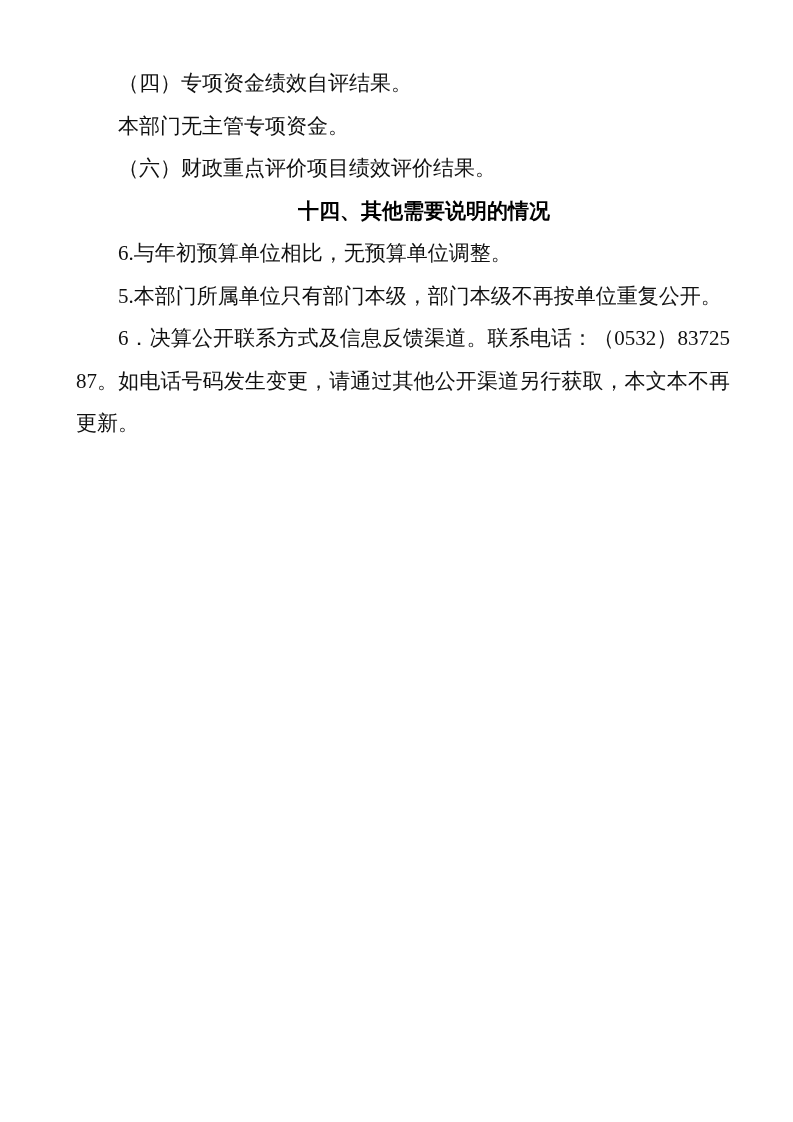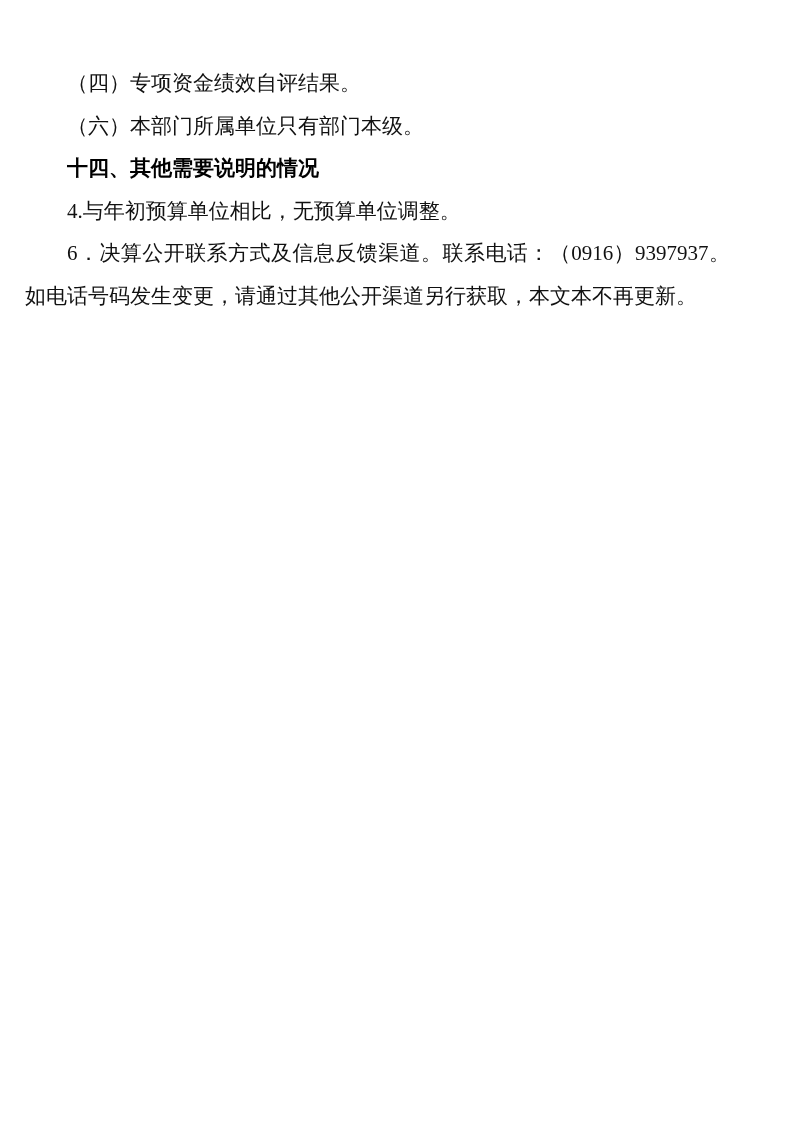--- a/index.html
+++ b/index.html
@@ -6,21 +6,21 @@
     margin: 0;
     padding: 0;
     background: #ffffff;
   }
   .page {
     position: relative;
     width: 793px;
     height: 1122px;
     background: #ffffff;
     box-sizing: border-box;
-    padding: 62px 63px 0 25px;
+    padding: 62px 63px 0 76px;
     overflow: hidden;
     color: #111111;
     font-family: "Liberation Serif", "DejaVu Serif", serif;
     font-size: 21px;
     line-height: 42.5px;
   }
   .doc-block {
     margin: 0;
     padding: 0;
     text-indent: 2em;
@@ -31,25 +31,27 @@
   }
   .doc-heading {
     margin: 0;
     padding: 0;
     text-indent: 2em;
     font-family: "Liberation Sans", "DejaVu Sans", sans-serif;
     font-weight: bold;
     color: #000000;
     font-size: 21px;
     line-height: 42.5px;
-    text-align: left;
+    text-align: center;
   }
 </style>
 </head>
 <body>
 
 <div class="page">
   <p class="doc-block">（四）专项资金绩效自评结果。</p>
-  <p class="doc-block">（六）本部门所属单位只有部门本级。</p>
+  <p class="doc-block">本部门无主管专项资金。</p>
+  <p class="doc-block">（六）财政重点评价项目绩效评价结果。</p>
   <h2 class="doc-heading">十四、其他需要说明的情况</h2>
-  <p class="doc-block">4.与年初预算单位相比，无预算单位调整。</p>
-  <p class="doc-block">6．决算公开联系方式及信息反馈渠道。联系电话：（0916）9397937。如电话号码发生变更，请通过其他公开渠道另行获取，本文本不再更新。</p>
+  <p class="doc-block">6.与年初预算单位相比，无预算单位调整。</p>
+  <p class="doc-block">5.本部门所属单位只有部门本级，部门本级不再按单位重复公开。</p>
+  <p class="doc-block">6．决算公开联系方式及信息反馈渠道。联系电话：（0532）8372587。如电话号码发生变更，请通过其他公开渠道另行获取，本文本不再更新。</p>
 </div>
 
 </body></html>

